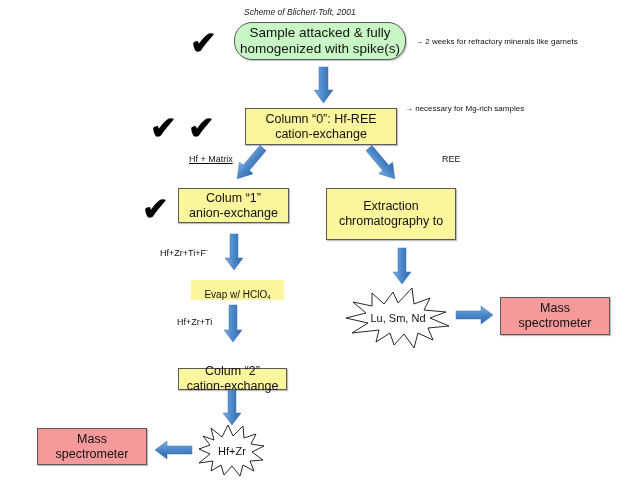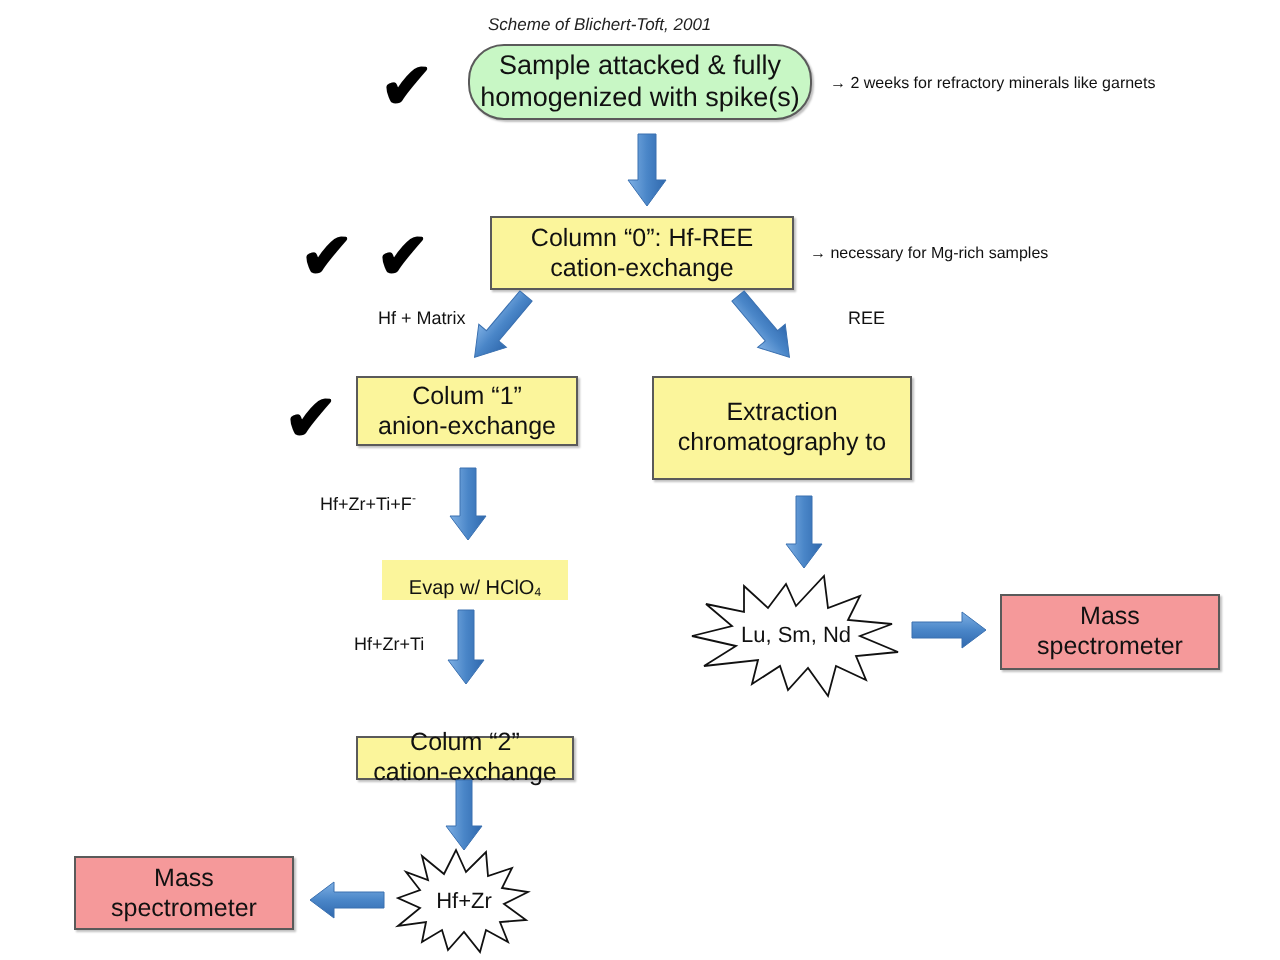--- a/index.html
+++ b/index.html
@@ -39,24 +39,24 @@
   </div>
 </div>
 <div class="note" style="left:415px; top:37px;">→ 2 weeks for refractory minerals like garnets</div>
 
 <div class="box yellow" style="left:245px; top:108px; width:152px; height:37px;">
   <div>
     <div>Column “0”:  Hf-REE</div>
     <div>cation-exchange</div>
   </div>
 </div>
-<div class="note" style="left:405px; top:122px;">→ necessary for Mg-rich samples</div>
+<div class="note" style="left:405px; top:104px;">→ necessary for Mg-rich samples</div>
 
-<div class="label" style="left:189px; top:154px;">Hf + Matrix</div>
-<div class="label" style="left:401px; top:154px;padding-left:23px;">REE</div>
+<div class="label" style="left:189px; top:154px;text-decoration:underline;">Hf + Matrix</div>
+<div class="label" style="left:419px; top:154px;padding-left:23px;">REE</div>
 
 <div class="box yellow" style="left:178px; top:188px; width:111px; height:35px;">
   <div>
     <div>Colum “1”</div>
     <div>anion-exchange</div>
   </div>
 </div>
 
 <div class="box yellow" style="left:326px; top:188px; width:130px; height:52px;">
   <div>

